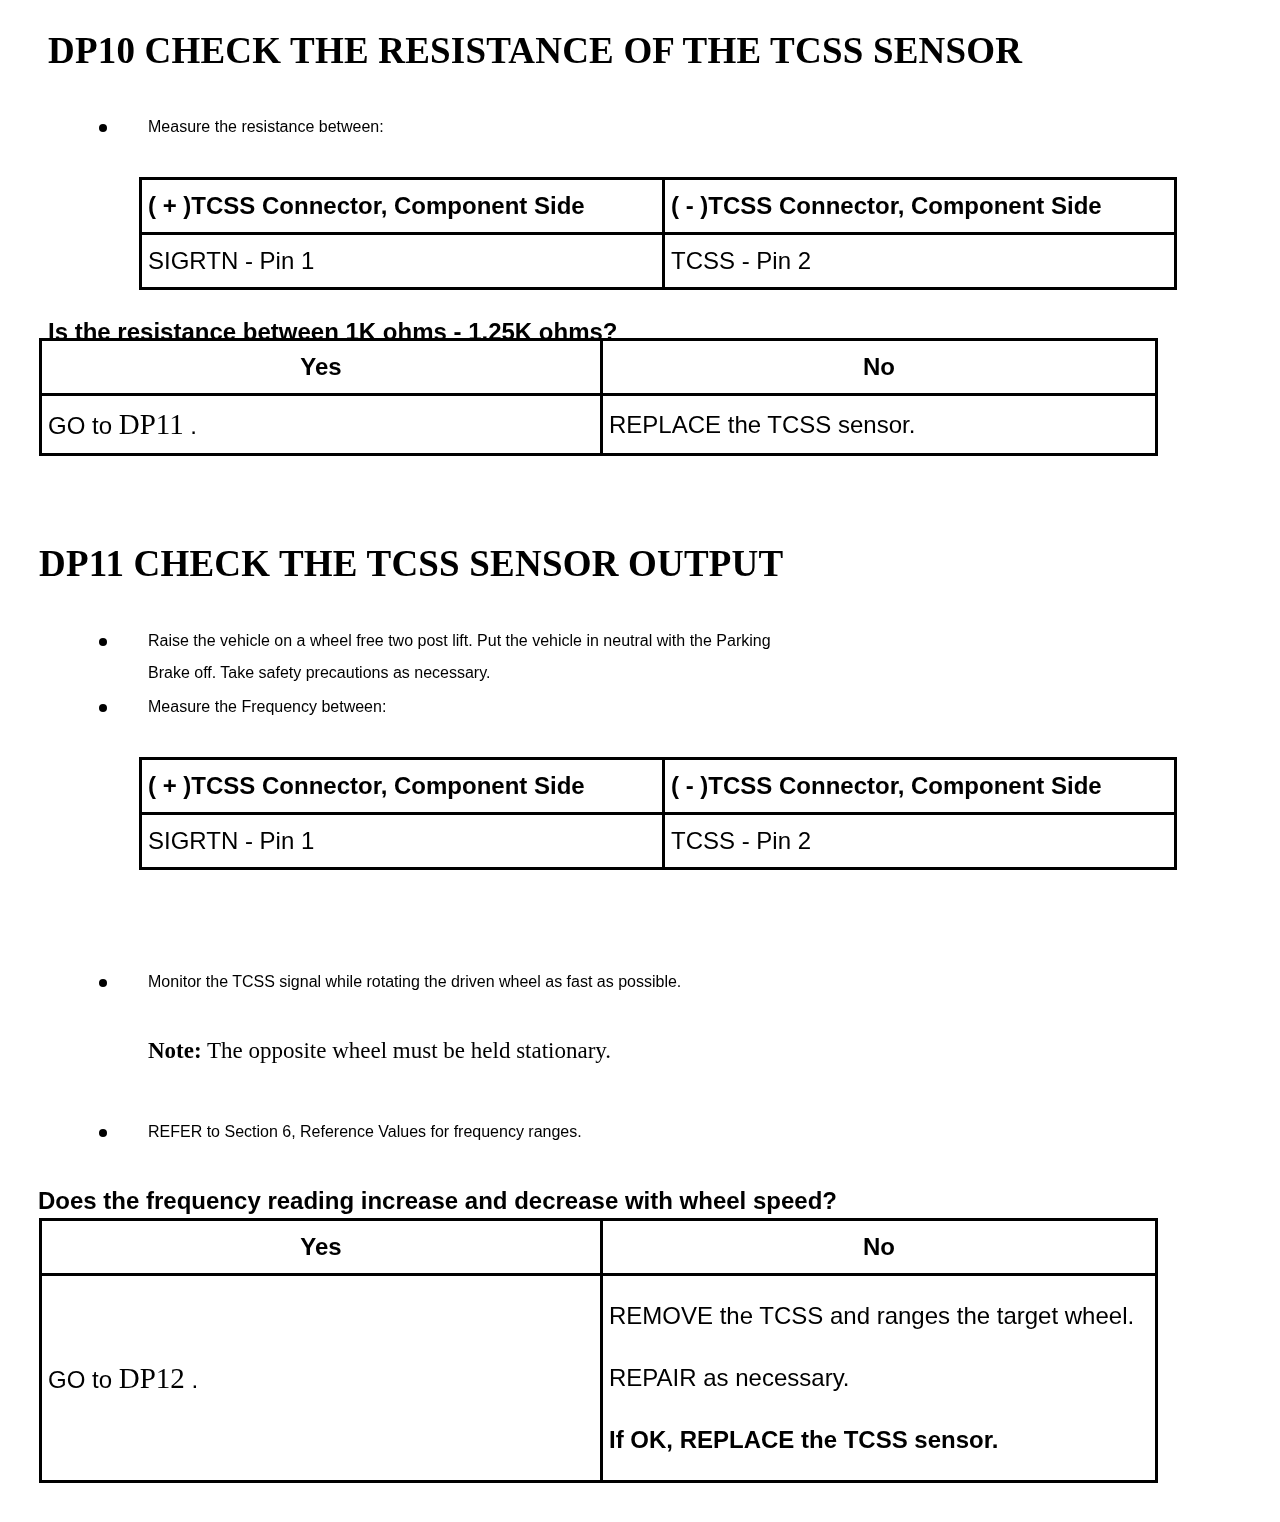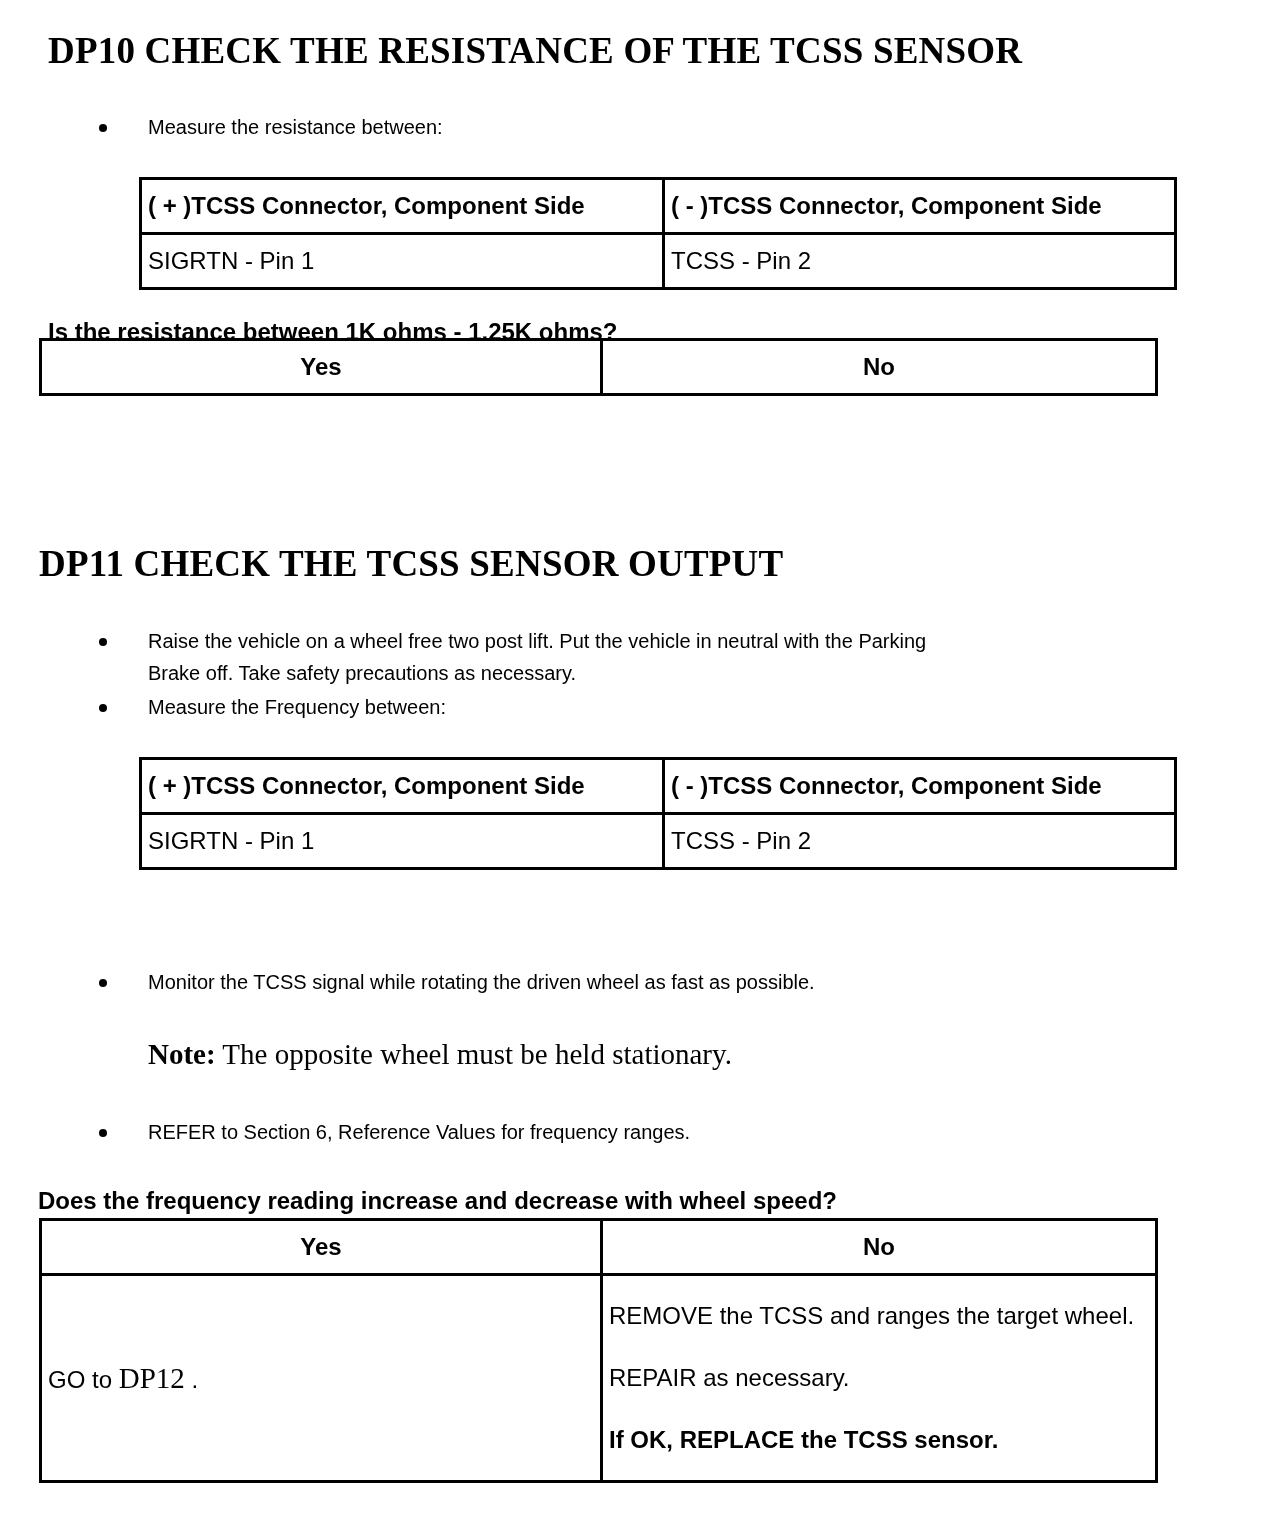--- a/index.html
+++ b/index.html
@@ -6,21 +6,21 @@
   body { width: 1280px; height: 1522px; position: relative; color: #000; overflow: hidden; }
   .abs { position: absolute; }
   .heading {
     font-family: "Liberation Serif", serif; font-weight: bold; font-size: 37px;
     letter-spacing: 0.2px; white-space: nowrap; line-height: 1;
   }
   .serif { font-family: "Liberation Serif", serif; }
   .bullet {
     position: absolute; width: 8px; height: 8px; border-radius: 50%; background: #000;
   }
-  .btext { font-family: "Liberation Sans", sans-serif; font-size: 20px; line-height: 32px; white-space: nowrap; }
+  .btext { font-family: "Liberation Sans", sans-serif; font-size: 16px; line-height: 32px; white-space: nowrap; }
   .question { font-family: "Liberation Sans", sans-serif; font-weight: bold; font-size: 24px; white-space: nowrap; line-height: 1; }
   table { border-collapse: collapse; position: absolute; }
   td, th { border: 3px solid #000; padding: 12px 6px; font-family: "Liberation Sans", sans-serif; font-size: 24px; text-align: left; vertical-align: middle; white-space: nowrap; }
   th { font-weight: bold; }
   .yn th { text-align: center; }
   .goto .dp { font-family: "Liberation Serif", serif; font-size: 29px; }
   .note-label { font-weight: bold; }
   .no-cell p { margin: 0; line-height: 32px; white-space: normal; }
 </style>
 </head>
@@ -45,20 +45,26 @@
   </table>
 
 <div class="abs question" style="left:48px; top:320px;">Is the resistance between 1K ohms - 1.25K ohms?</div>
 
 <table class="yn" style="left:39px; top:338px; width:1119px;">
   <tbody>
       <tr style="height:48px;">
     <th style="width:546px;">Yes</th>
     <th>No</th>
   </tr>
+  <tr style="height:52px;">
+    <td class="goto">
+      <span>GO to </span><span class="dp">DP11</span><span> .</span>
+    </td>
+    <td>REPLACE the TCSS sensor.</td>
+  </tr>
 </tbody>
   </table>
 
 <div class="abs heading" style="left:39px; top:545px;">DP11 CHECK THE TCSS SENSOR OUTPUT</div>
 
 <span class="bullet" style="left:99px; top:638px;"></span>
 <div class="abs btext" style="left:148px; top:625px;">Raise the vehicle on a wheel free two post lift. Put the vehicle in neutral with the Parking</div>
 <div class="abs btext" style="left:148px; top:657px;">Brake off. Take safety precautions as necessary.</div>
 <span class="bullet" style="left:99px; top:704px;"></span>
 <div class="abs btext" style="left:148px; top:691px;">Measure the Frequency between:</div>
@@ -72,21 +78,21 @@
   <tr style="height:47px;">
     <td>SIGRTN - Pin 1</td>
     <td>TCSS - Pin 2</td>
   </tr>
 </tbody>
   </table>
 
 <span class="bullet" style="left:99px; top:979px;"></span>
 <div class="abs btext" style="left:148px; top:966px;">Monitor the TCSS signal while rotating the driven wheel as fast as possible.</div>
 
-<div class="abs serif" style="left:148px; top:1038px; font-size:29px; white-space:nowrap;">
+<div class="abs serif" style="left:148px; top:1038px; font-size:23px; white-space:nowrap;">
   <span class="note-label">Note:</span><span> The opposite wheel must be held stationary.</span>
 </div>
 
 <span class="bullet" style="left:99px; top:1129px;"></span>
 <div class="abs btext" style="left:148px; top:1116px;">REFER to Section 6, Reference Values for frequency ranges.</div>
 
 <div class="abs question" style="left:38px; top:1189px;">Does the frequency reading increase and decrease with wheel speed?</div>
 
 <table class="yn" style="left:39px; top:1218px; width:1119px;">
   <tbody>

